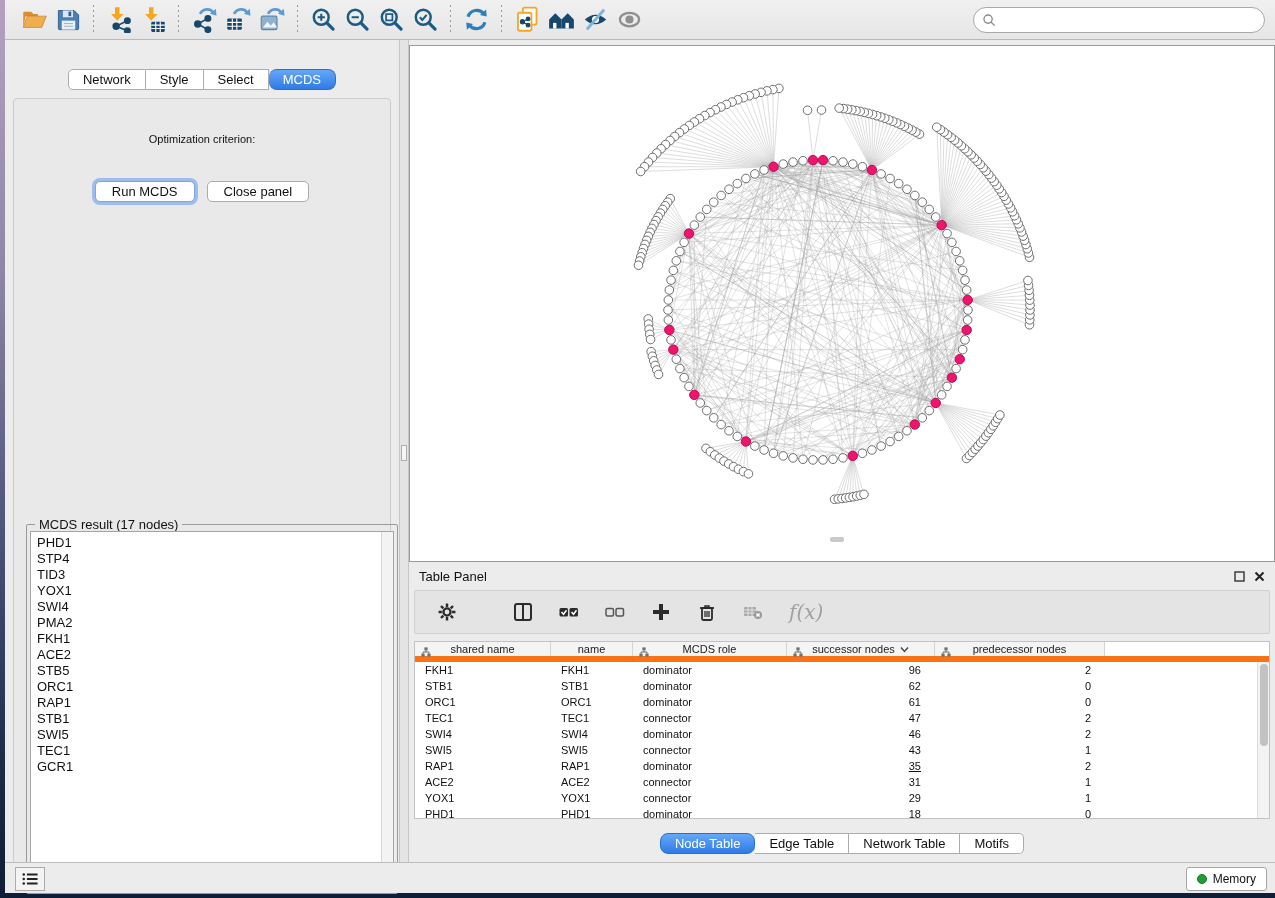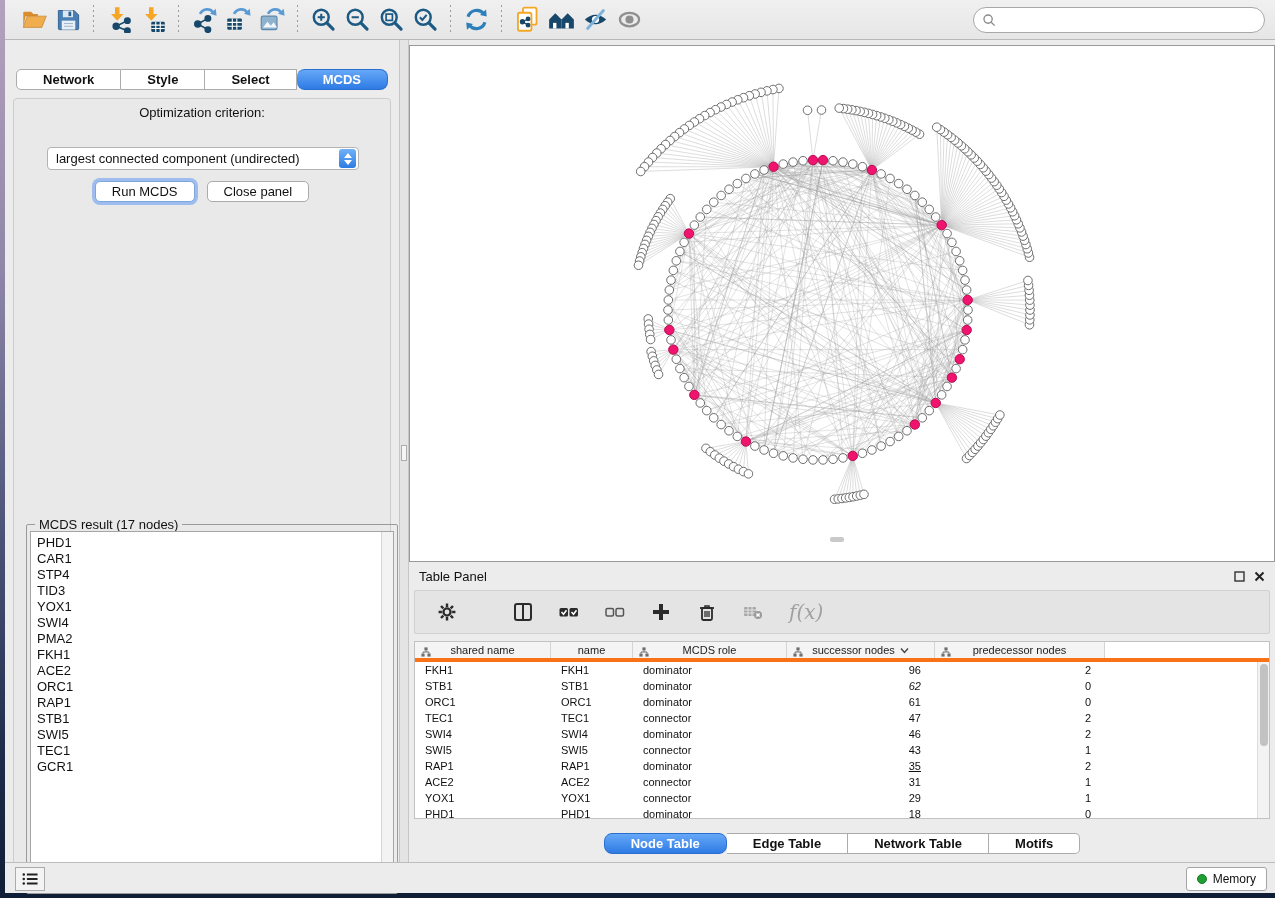--- a/index.html
+++ b/index.html
@@ -24,28 +24,28 @@
 
   
   #control-panel { position:absolute; left:0; top:40px; width:394px; height:822px; background:#ececec; }
   .panel-titlebar { height:26px; display:flex; align-items:center; padding:0 10px; }
   .panel-titlebar .pt-label { font-size:13px; color:#111; }
   .pt-icons { margin-left:auto; display:flex; gap:9px; align-items:center; }
   .pt-icons svg { width:11px; height:11px; }
 
   .seg-tabs { position:absolute; left:0; right:0; top:29px; display:flex; justify-content:center; }
   .seg { height:21px; font-size:13px; color:#111; background:#fff; border:1px solid #acacac;
-    border-left:none; display:flex; align-items:center; justify-content:center; padding:0 26px; cursor:default;font-weight:bold; }
+    border-left:none; display:flex; align-items:center; justify-content:center; padding:0 14px; cursor:default; }
   .seg:first-child { border-left:1px solid #acacac; border-radius:5px 0 0 5px; }
   .seg:last-child { border-radius:0 5px 5px 0; }
   .seg.active { background:linear-gradient(#66a8f8,#2e7be5); border-color:#2a6fd0; color:#fff; border-radius:8px; }
 
   #cp-content { position:absolute; left:8px; right:8px; top:58px; height:786px;
     background:#e9e9e9; border:1px solid #cccccc; border-radius:4px; }
-  #opt-label { text-align:center; margin-top:6px; font-size:13px; color:#111; }
+  #opt-label { text-align:center; margin-top:34px; font-size:11px; color:#111; }
   #opt-select { position:absolute; left:33px; top:48px; width:312px; height:23px; background:#fff;
     border:1px solid #b3b3b3; border-radius:4px; display:flex; align-items:center; cursor:default; }
   #opt-select .opt-text { flex:1; font-size:13px; padding-left:8px; color:#111; white-space:nowrap; }
   #opt-stepper { width:17px; height:19px; margin-right:2px; border-radius:3px;
     background:linear-gradient(#72b1f8,#2d7ce2); display:flex; flex-direction:column; align-items:center; justify-content:center; gap:2px; }
   #opt-stepper .chv-up { width:0;height:0;border-left:4px solid transparent;border-right:4px solid transparent;border-bottom:5px solid #fff; }
   #opt-stepper .chv-dn { width:0;height:0;border-left:4px solid transparent;border-right:4px solid transparent;border-top:5px solid #fff; }
   .btn-row { position:absolute; left:0; right:0; top:82px; display:flex; justify-content:center; gap:12px; }
   .mac-btn { height:21px; background:#fff; border:1px solid #ababab; border-radius:5px;
     font-size:13px; color:#111; padding:0 16px; display:flex; align-items:center; cursor:default; }
@@ -82,21 +82,21 @@
   
   #table-panel { position:absolute; left:404px; top:563px; width:866px; height:299px; background:#ececec; }
   #tp-toolbar { position:absolute; left:5px; right:5px; top:27px; height:44px; background:#e4e4e4;
     border:1px solid #d0d0d0; border-radius:2px; display:flex; align-items:center; padding-left:22px; gap:26px; }
   .tp-icon { display:flex; align-items:center; justify-content:center; cursor:default; }
   .tp-icon svg { width:20px; height:20px; }
   .tp-icon.gear-gap { margin-right:30px; }
   .fx-label { font-family:"DejaVu Serif", serif; font-style:italic; font-size:20px; color:#a0a0a0; }
 
   #tp-table { position:absolute; left:5px; right:5px; top:78px; bottom:43px; background:#fff; border:1px solid #c2c2c2; }
-  #tp-header { display:flex; height:20px; background:#f4f4f4; border-bottom:4px solid #f97316; }
+  #tp-header { display:flex; height:20px; background:#f4f4f4; border-bottom:6px solid #f97316; }
   .th { position:relative; display:flex; align-items:center; justify-content:center; font-size:11px; color:#222;
     border-right:1px solid #d4d4d4; flex:0 0 auto; cursor:default; }
   .th .tree-ico { position:absolute; left:6px; top:5px; }
   .th .sort-ico { margin-left:5px; }
   .th-filler { flex:1; background:#fff; border-right:none; }
   #tp-body { position:absolute; left:0; right:12px; top:20px; bottom:0; overflow:hidden; }
   .tr { display:flex; height:16px; }
   .td { font-size:11px; color:#111; flex:0 0 auto; line-height:16px; white-space:nowrap; }
   .td.l { text-align:left; padding-left:10px; }
   .td.r { text-align:right; padding-right:14px; }
@@ -272,44 +272,37 @@
 
   <div id="control-panel">
     <div class="seg-tabs" id="cp-tabs">
         <span class="seg">Network</span>
         <span class="seg">Style</span>
         <span class="seg">Select</span>
         <span class="seg active">MCDS</span>
       </div>
     <div id="cp-content">
       <div id="opt-label">Optimization criterion:</div>
-      <div id="opt-select">
-        <span class="opt-text">largest connected component (undirected)</span>
-        <span id="opt-stepper">
-            <span class="chv-up"></span>
-            <span class="chv-dn"></span>
-          </span>
-      </div>
       <div class="btn-row">
         <button class="mac-btn focused">Run MCDS</button>
         <button class="mac-btn">Close panel</button>
       </div>
       <div id="mcds-box">
         <span id="mcds-legend">MCDS result (17 nodes)</span>
         <div id="mcds-list">
           <ul id="mcds-items">
               <li>PHD1</li>
-              <li>CAR1</li>
               <li>STP4</li>
               <li>TID3</li>
               <li>YOX1</li>
               <li>SWI4</li>
               <li>PMA2</li>
               <li>FKH1</li>
               <li>ACE2</li>
+              <li>STB5</li>
               <li>ORC1</li>
               <li>RAP1</li>
               <li>STB1</li>
               <li>SWI5</li>
               <li>TEC1</li>
               <li>GCR1</li>
             </ul>
           <div id="mcds-scroll"></div>
         </div>
       </div>
@@ -1198,21 +1191,21 @@
             <div class="td l" style="width: 136px;">FKH1</div>
             <div class="td l" style="width: 82px;">FKH1</div>
             <div class="td l" style="width: 154px;">dominator</div>
             <div class="td r" style="width: 148px;">96</div>
             <div class="td r" style="width: 170px;">2</div>
           </div>
           <div class="tr">
             <div class="td l" style="width: 136px;">STB1</div>
             <div class="td l" style="width: 82px;">STB1</div>
             <div class="td l" style="width: 154px;">dominator</div>
-            <div class="td r" style="width: 148px; font-style: italic;">62</div>
+            <div class="td r" style="width: 148px;">62</div>
             <div class="td r" style="width: 170px;">0</div>
           </div>
           <div class="tr">
             <div class="td l" style="width: 136px;">ORC1</div>
             <div class="td l" style="width: 82px;">ORC1</div>
             <div class="td l" style="width: 154px;">dominator</div>
             <div class="td r" style="width: 148px;">61</div>
             <div class="td r" style="width: 170px;">0</div>
           </div>
           <div class="tr">

